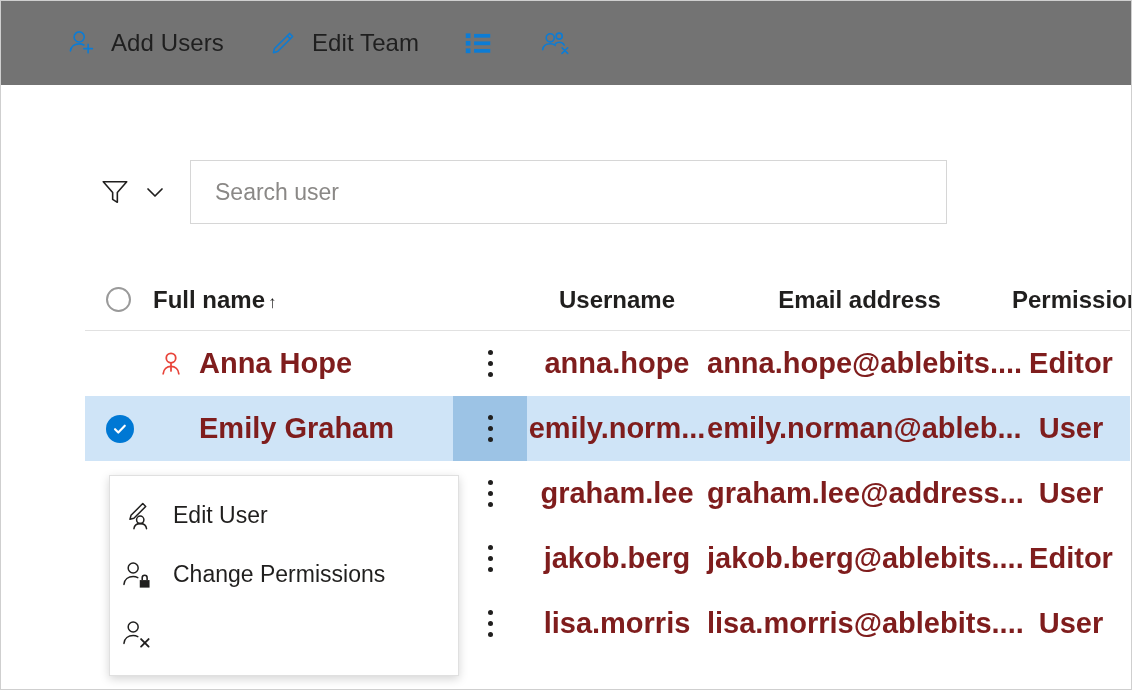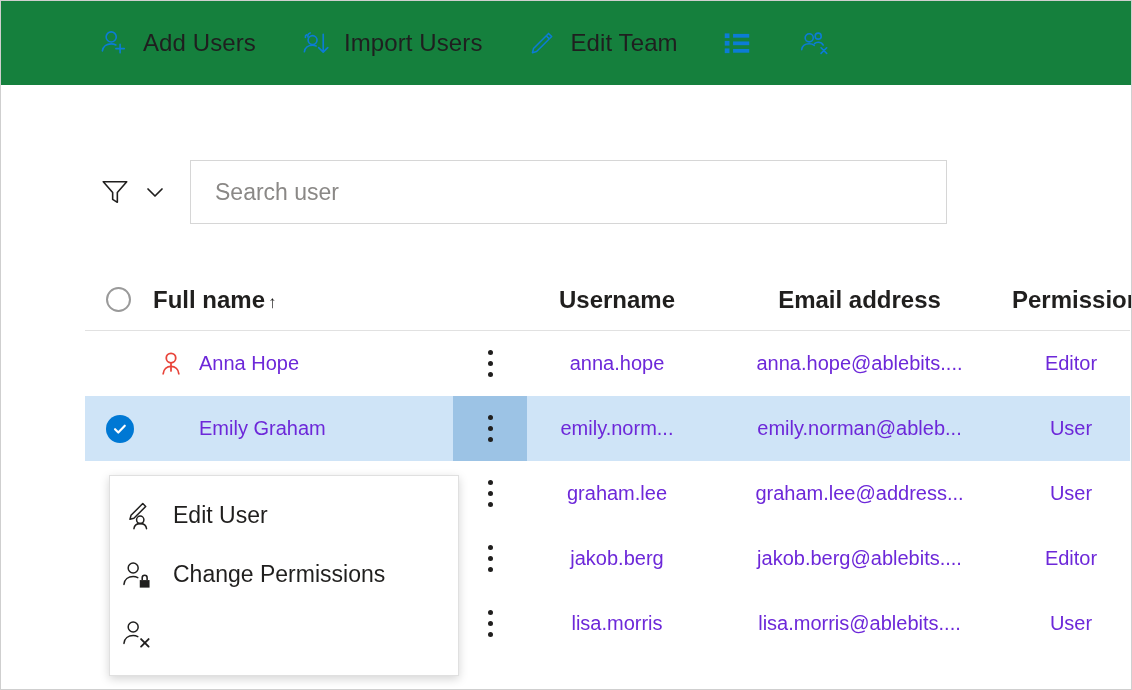--- a/index.html
+++ b/index.html
@@ -23,23 +23,23 @@
 
   
   .toolbar {
     position: absolute;
     left: 0;
     top: 0;
     right: 0;
     height: 84px;
     display: flex;
     align-items: center;
-    padding-left: 96px;
-    box-sizing: border-box;
-    background: #15803d;
+    padding-left: 64px;
+    box-sizing: border-box;
+    background: #737373;
     overflow: hidden;
     white-space: nowrap;
   }
   .tool-btn {
     display: inline-flex;
     align-items: center;
     height: 56px;
     padding: 0 0 0 0;
     margin-right: 42px;
     background: transparent;
@@ -135,24 +135,25 @@
 
   .head-row .hcell {
     font-size: 24px;
     font-weight: bold;
     color: #201f1e;
   }
   .head-row .c-name .hcell { display: inline-flex; align-items: baseline; }
   .sort-arrow { font-size: 17px; margin-left: 3px; color: #201f1e; font-weight: normal; }
 
   .cell {
-    font-size: 20px;
-    color: #6d28d9;
+    font-size: 29px;
+    color: #7f1d1d;
     white-space: nowrap;
     overflow: hidden;
+    font-weight: bold;
   }
   .c-name .cell { margin-left: 10px; }
   .name-icon-slot { width: 36px; flex:0 0 36px; display:flex; align-items:center; justify-content:center;}
 
   .row.selected { background: #cfe4f7; }
   .row.selected .c-kebab { background: #9cc3e5; }
 
   .kebab {
     width: 100%;
     height: 100%;
@@ -226,32 +227,20 @@
       <span class="ico">
         <svg width="30" height="30" viewBox="0 0 32 32" fill="none" stroke="#0c7cd5" stroke-width="1.7">
           <circle cx="13" cy="9.5" r="5.4"></circle>
           <path d="M3.6 24.5c0.6-4.8 4.7-7.6 9.4-7.6 1.9 0 3.6 0.45 5 1.25" stroke-linecap="round"></path>
           <path d="M22.5 17.5v9M18 22h9" stroke-linecap="round"></path>
         </svg>
       </span>
       <span class="lbl">Add Users</span>
     </button>
 
-    <button class="tool-btn">
-      <span class="ico">
-        <svg width="31" height="31" viewBox="0 0 32 32" fill="none" stroke="#0c7cd5" stroke-width="1.7">
-          <circle cx="14" cy="12.5" r="4.6"></circle>
-          <path d="M5.6 24.5c0.5-4.2 4.1-6.7 8.4-6.7 1.3 0 2.6 0.25 3.7 0.7" stroke-linecap="round"></path>
-          <path d="M9.3 9.2a3.1 3.1 0 0 1 2.2-4.1" stroke-linecap="round"></path>
-          <path d="M6.6 9.6a2.4 2.4 0 0 1 1.4-2.6" stroke-linecap="round"></path>
-          <path d="M25 6.5v18M20.3 20.2l4.7 4.7 4.7-4.7" stroke-linecap="round" stroke-linejoin="round"></path>
-        </svg>
-      </span>
-      <span class="lbl">Import Users</span>
-    </button>
 
     <button class="tool-btn">
       <span class="ico">
         <svg width="29" height="29" viewBox="0 0 32 32" fill="none" stroke="#0c7cd5" stroke-width="1.7">
           <path d="M23.8 4.9l3.4 3.4-16.6 16.6-4.6 1.2 1.2-4.6z" stroke-linejoin="round"></path>
           <path d="M21.2 7.5l3.4 3.4"></path>
         </svg>
       </span>
       <span class="lbl">Edit Team</span>
     </button>

